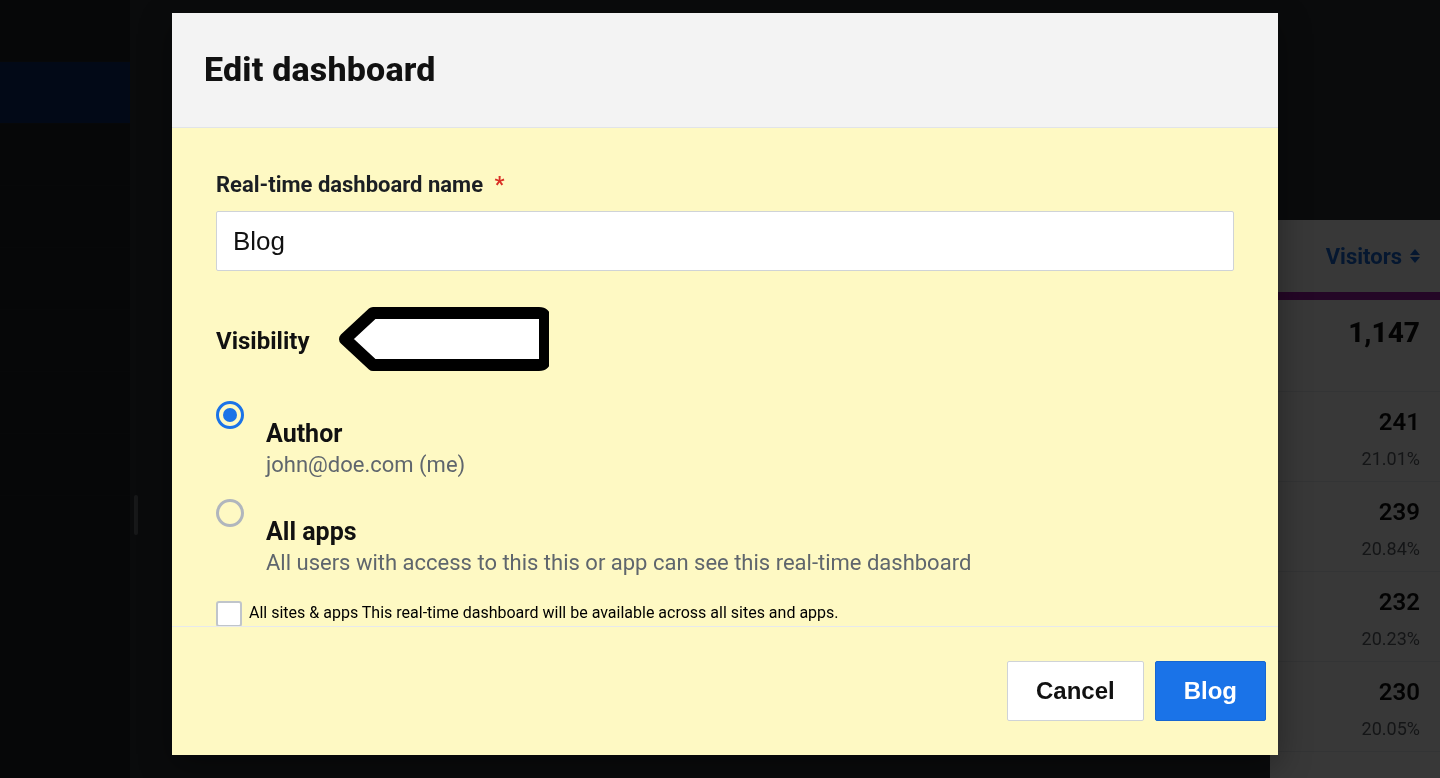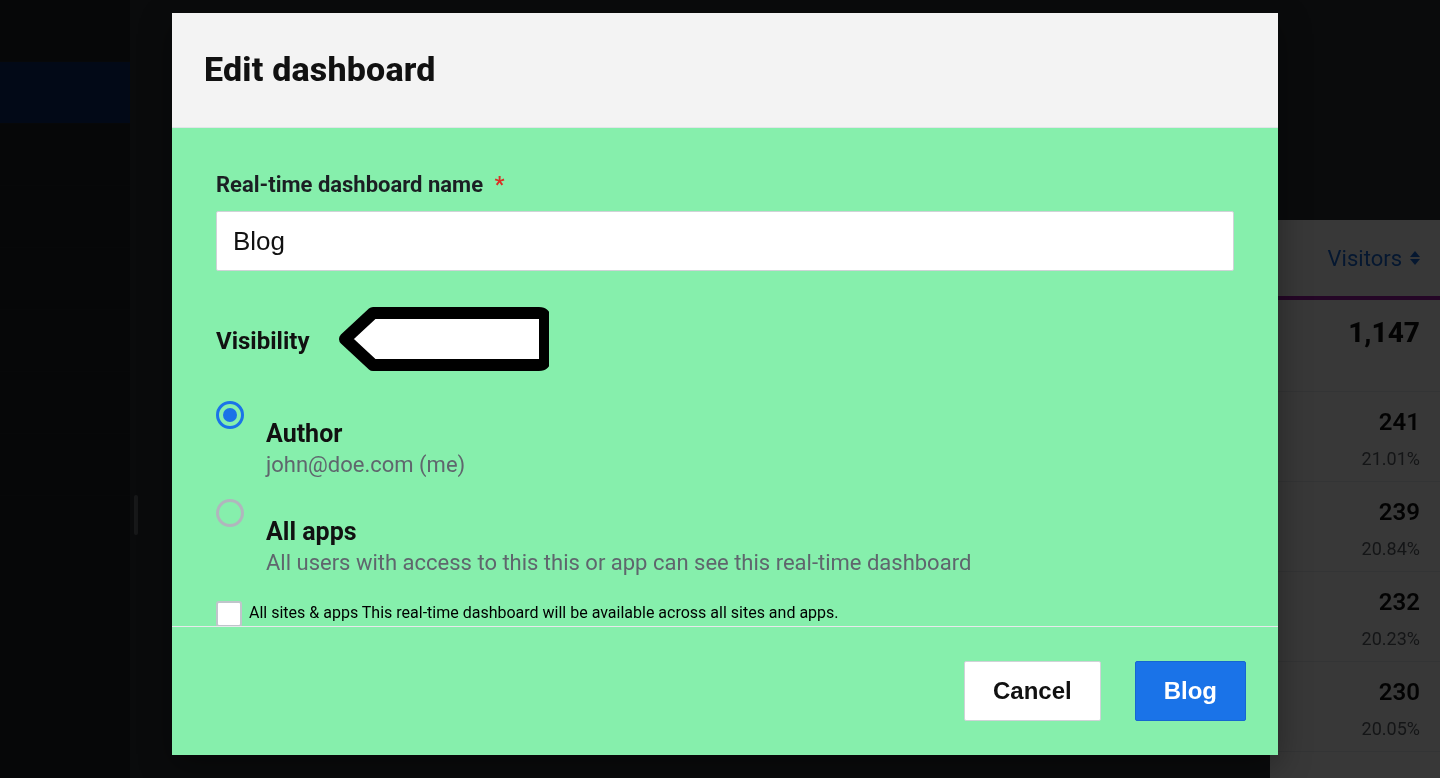--- a/index.html
+++ b/index.html
@@ -9,36 +9,36 @@
   
   .bg-page { position: absolute; inset: 0; background: #2d2f33; }
   .bg-sidebar { position: absolute; left: 0; top: 0; width: 130px; height: 778px; background: #1e2024; }
   .bg-sidebar .row { position: absolute; left: 0; width: 130px; height: 62px; border-bottom: 1px solid #22262c; }
   .bg-sidebar .row.selected { background: #0b2a6a; }
   .bg-content { position: absolute; left: 130px; top: 0; right: 0; bottom: 0; background: #2f3236; }
   .bg-content .vline { position: absolute; left: 4px; top: 495px; width: 4px; height: 40px; background: #6b6e73; border-radius: 2px; }
 
   
   .bg-table { position: absolute; right: 0; top: 220px; width: 170px; bottom: 0; background: #ffffff; opacity: 1; }
-  .bg-table .hdr { height: 80px; display: flex; align-items: center; justify-content: flex-end; padding-right: 20px; gap: 8px; color: #1a6bd8; font-weight: 400; font-size: 22px; border-bottom: 4px solid #a21caf; }
+  .bg-table .hdr { height: 80px; display: flex; align-items: center; justify-content: flex-end; padding-right: 20px; gap: 8px; color: #1a6bd8; font-weight: 700; font-size: 22px; border-bottom: 8px solid #a21caf; }
   .bg-table .hdr .sort { display: inline-flex; flex-direction: column; gap: 2px; }
   .bg-table .hdr .sort span { width: 0; height: 0; border-left: 5px solid transparent; border-right: 5px solid transparent; }
   .bg-table .hdr .sort .up { border-bottom: 6px solid #1a6bd8; }
   .bg-table .hdr .sort .down { border-top: 6px solid #1a6bd8; }
   .bg-table .trow { height: 90px; border-bottom: 1px solid #e7ebef; text-align: right; padding: 16px 20px 0 0; }
   .bg-table .trow.first { height: 92px; }
   .bg-table .trow .big { font-size: 28px; font-weight: 800; color: #111; }
   .bg-table .trow .num { font-size: 24px; font-weight: 600; color: #111; }
   .bg-table .trow .pct { font-size: 18px; color: #5a5f66; margin-top: 12px; }
 
   
   .overlay { position: absolute; inset: 0; background: rgba(0,0,0,0.78); }
 
   
-  .modal { position: absolute; left: 172px; top: 13px; width: 1106px; height: 742px; background: #86efac; box-shadow: 0 10px 30px rgba(0,0,0,0.35); }
+  .modal { position: absolute; left: 172px; top: 13px; width: 1106px; height: 742px; background: #fef9c3; box-shadow: 0 10px 30px rgba(0,0,0,0.35); }
   .modal-head { height: 115px; background: #f3f3f3; border-bottom: 1px solid #e1e4e8; padding: 36px 40px 0 32px; }
   .modal-title { font-size: 34px; font-weight: 800; color: #111; letter-spacing: 0.2px; }
 
   .modal-body { padding: 44px 44px 30px 44px; }
   .field-label { font-size: 22px; font-weight: 700; color: #1b1f23; margin-bottom: 14px; }
   .req { color: #d93025; margin-left: 6px; font-weight: 700; }
   .text-input { width: 1018px; height: 60px; border: 1px solid #cfd3d7; border-radius: 2px; font-size: 26px; padding: 0 16px; color: #111; outline: none; }
 
   .section-label-row { display: flex; align-items: center; gap: 30px; margin-top: 36px; }
   .section-label { font-size: 24px; font-weight: 700; color: #111; }
@@ -51,21 +51,21 @@
   .radio:checked { border-color: #1a73e8; }
   .radio:checked::after { content: ""; position: absolute; left: 4px; top: 4px; width: 14px; height: 14px; background: #1a73e8; border-radius: 50%; }
   .radio-item .labels { display: flex; flex-direction: column; margin-top: 22px; }
   .radio-item .title { font-size: 25px; font-weight: 700; color: #111; }
   .radio-item .sub { font-size: 22px; color: #5f666d; margin-top: 4px; }
 
   .check-item { display: flex; align-items: center; gap: 7px; margin-top: 22px; }
   .check { appearance: none; width: 26px; height: 26px; border: 2px solid #c0c5cb; border-radius: 3px; margin-top: 4px; position: relative; cursor: pointer; background: #fff; }
   .check:checked::after { content: ""; position: absolute; left: 6px; top: 1px; width: 8px; height: 14px; border-right: 3px solid #1a73e8; border-bottom: 3px solid #1a73e8; transform: rotate(40deg); }
 
-  .modal-foot { position: absolute; left: 0; right: 0; bottom: 0; height: 129px; border-top: 1px solid #e7e9ec; display: flex; align-items: center; justify-content: flex-end; padding-right: 32px; gap: 34px; }
+  .modal-foot { position: absolute; left: 0; right: 0; bottom: 0; height: 129px; border-top: 1px solid #e7e9ec; display: flex; align-items: center; justify-content: flex-end; padding-right: 12px; gap: 11px; }
   .btn { height: 60px; padding: 0 28px; font-size: 24px; font-weight: 700; border-radius: 2px; cursor: pointer; }
   .btn-secondary { background: #fff; color: #111; border: 1px solid #cfd3d7; }
   .btn-primary { background: #1a73e8; color: #fff; border: 1px solid #1666d1; }
 </style>
 </head>
 <body>
 
 <div class="bg-page">
   <div class="bg-sidebar">
     <div class="row" style="top:0"></div>

